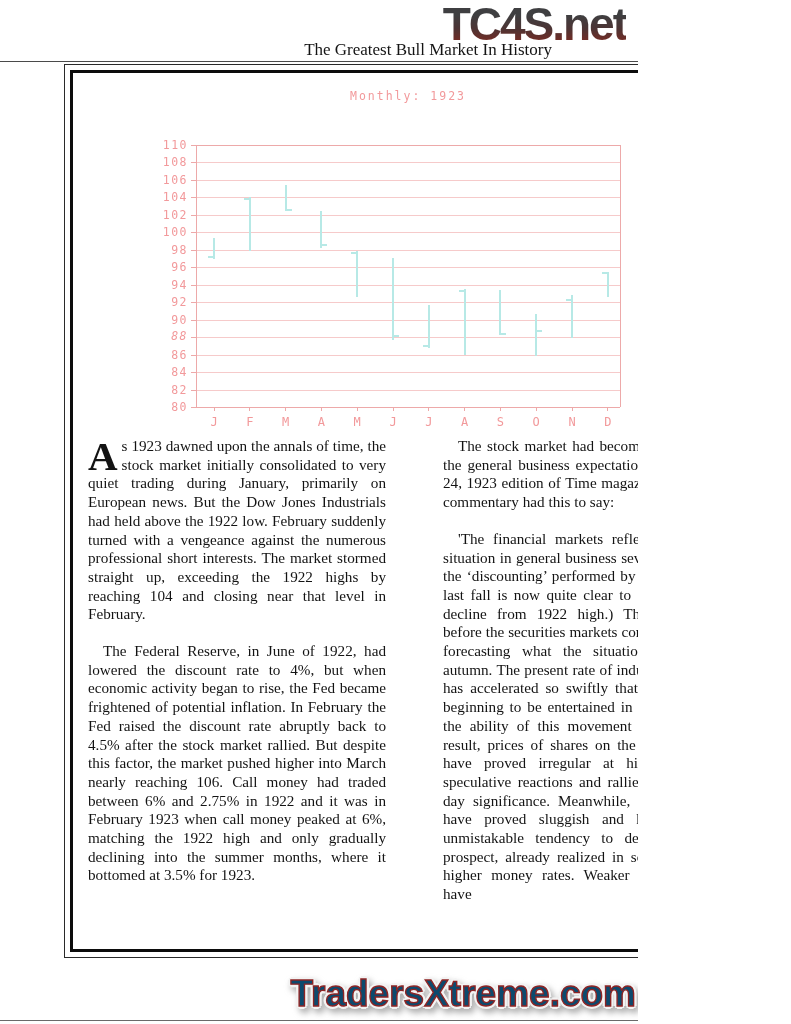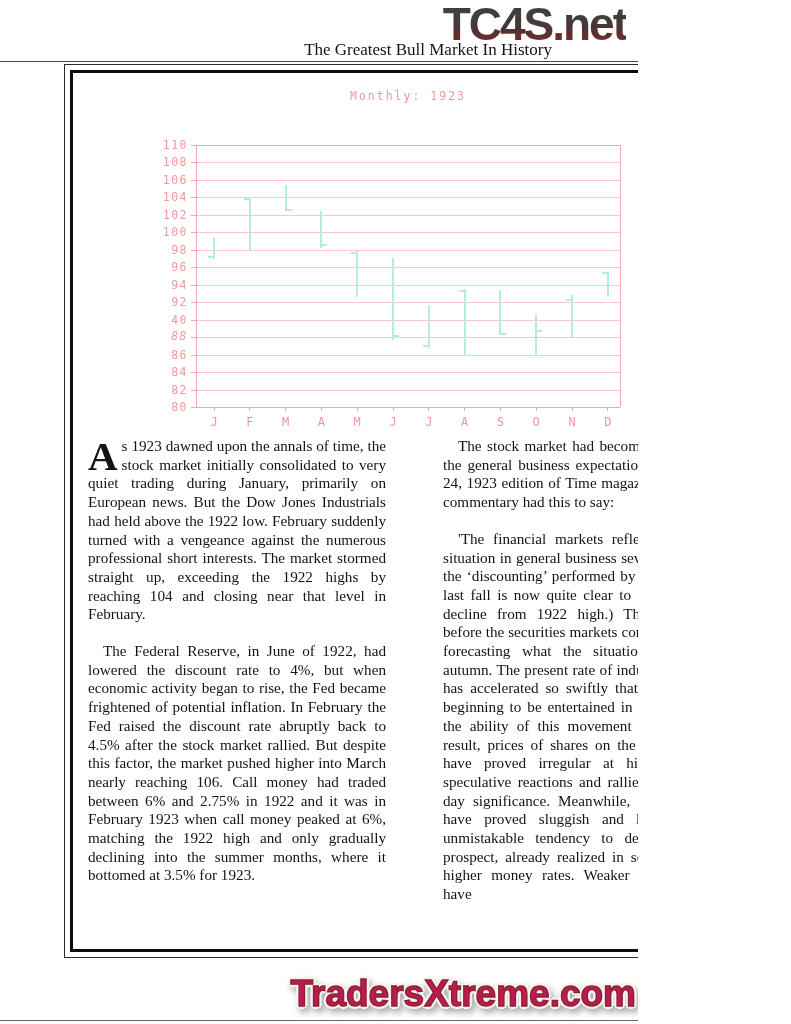--- a/index.html
+++ b/index.html
@@ -68,21 +68,21 @@
       0 -3px 0 #fff, 0 3px 0 #fff, -3px 0 0 #fff, 3px 0 0 #fff;
     filter:drop-shadow(5px 6px 3px rgba(110,110,110,0.65));
   }
 
   
   .page-number{position:absolute;top:960px;left:0;width:791px;text-align:right;
     font-family:"Liberation Sans",sans-serif;font-size:13px;color:#333;}
   .footer-logo{
     position:absolute;top:973px;right:2px;
     font-family:"Liberation Sans",sans-serif;font-weight:bold;
-    font-size:37px;letter-spacing:0px;color:#be185d;white-space:nowrap;
+    font-size:37px;letter-spacing:0px;color:#0c4a6e;white-space:nowrap;
     -webkit-text-stroke:1.4px #8d2424;
     text-shadow:
       -2px -2px 0 #f3f3f3, 2px -2px 0 #f3f3f3, -2px 2px 0 #f3f3f3, 2px 2px 0 #f3f3f3,
       0 -3px 0 #f3f3f3, 0 3px 0 #f3f3f3, -3px 0 0 #f3f3f3, 3px 0 0 #f3f3f3;
     filter:drop-shadow(3px 4px 3px rgba(120,120,120,0.6));
   }
 </style>
 </head>
 <body>
 
@@ -108,21 +108,21 @@
       <div class="ytick" style="top: 227.067px;"></div>
       <div class="ylabel" style="top: 220.067px;">84</div>
       <div class="gridline" style="top: 209.6px; background: rgb(246, 202, 202);"></div>
       <div class="ytick" style="top: 209.6px;"></div>
       <div class="ylabel" style="top: 202.6px;">86</div>
       <div class="gridline" style="top: 192.133px; background: rgb(246, 202, 202);"></div>
       <div class="ytick" style="top: 192.133px;"></div>
       <div class="ylabel" style="top: 184px; font-style: italic;">88</div>
       <div class="gridline" style="top: 174.667px; background: rgb(246, 202, 202);"></div>
       <div class="ytick" style="top: 174.667px;"></div>
-      <div class="ylabel" style="top: 167.667px;">40</div>
+      <div class="ylabel" style="top: 167.667px;">90</div>
       <div class="gridline" style="top: 157.2px; background: rgb(246, 202, 202);"></div>
       <div class="ytick" style="top: 157.2px;"></div>
       <div class="ylabel" style="top: 150.2px;">92</div>
       <div class="gridline" style="top: 139.733px; background: rgb(246, 202, 202);"></div>
       <div class="ytick" style="top: 139.733px;"></div>
       <div class="ylabel" style="top: 132.733px;">94</div>
       <div class="gridline" style="top: 122.267px; background: rgb(246, 202, 202);"></div>
       <div class="ytick" style="top: 122.267px;"></div>
       <div class="ylabel" style="top: 115.267px;">96</div>
       <div class="gridline" style="top: 104.8px; background: rgb(246, 202, 202);"></div>

